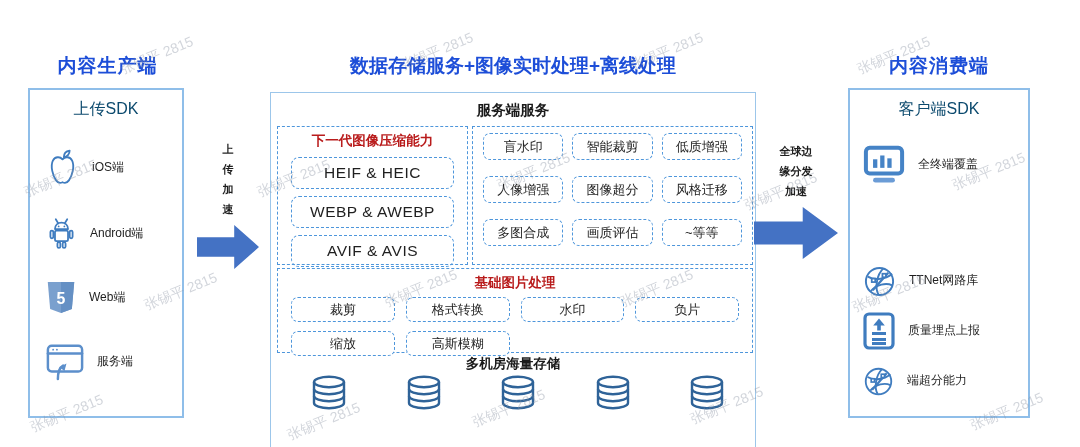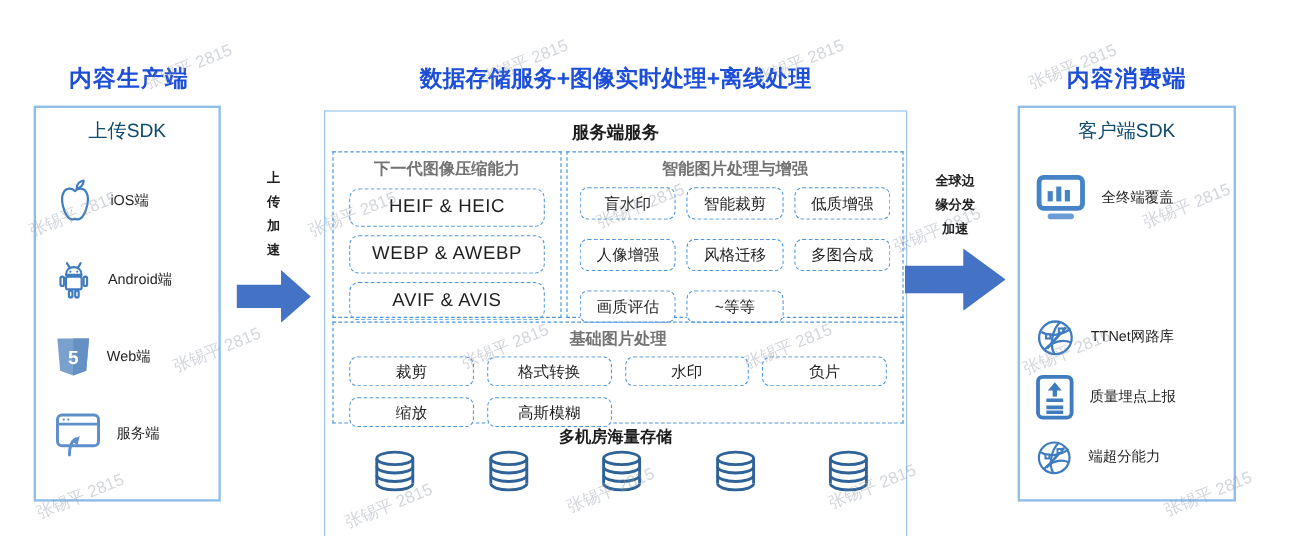--- a/index.html
+++ b/index.html
@@ -22,21 +22,21 @@
   
   .p-item{position:absolute;left:16px;right:4px;height:48px;display:flex;align-items:center;gap:13px;}
   .c-item{position:absolute;left:13px;right:2px;height:46px;display:flex;align-items:center;gap:13px;}
   .item-label{font-size:12px;color:#1f1f1f;line-height:1.3;}
   .icon{flex:0 0 auto;display:flex;align-items:center;justify-content:center;}
   
   .region{position:absolute;border:1.5px dashed #4E96DB;box-sizing:border-box;}
   .region-codec{left:6px;top:33px;width:191px;height:139px;}
   .region-smart{left:201px;top:33px;width:281px;height:139px;}
   .region-basic{left:6px;top:175px;width:476px;height:85px;}
-  .region-title{text-align:center;font-size:13.5px;font-weight:700;color:#737373;margin-top:5px;}
+  .region-title{text-align:center;font-size:13.5px;font-weight:700;color:#b91c1c;margin-top:5px;}
   .codec-box{margin:7px 13px 0;height:30px;border:1.6px dashed #4E96DB;border-radius:8px;
     display:flex;align-items:center;justify-content:center;font-size:15.5px;color:#1f1f1f;letter-spacing:.5px;}
   .smart-grid{display:grid;grid-template-columns:repeat(3,1fr);gap:16px 9px;padding:6px 10px 0;}
   .chip{height:25px;border:1.4px dashed #4E96DB;border-radius:7px;background:#fff;
     display:flex;align-items:center;justify-content:center;font-size:13px;color:#1f1f1f;}
   .basic-grid{display:grid;grid-template-columns:repeat(4,1fr);gap:9px 11px;padding:5px 13px 0;}
   .basic-grid .chip{height:23px;}
   .storage-title{position:absolute;left:0;right:0;top:262px;text-align:center;font-size:13.5px;font-weight:700;color:#1b1b1b;}
   .db-row{position:absolute;left:36px;right:26px;top:281px;display:flex;justify-content:space-between;align-items:flex-start;}
   
@@ -147,26 +147,26 @@
     <div class="mid-header">服务端服务</div>
 
     <div class="region region-codec">
       <div class="region-title">下一代图像压缩能力</div>
       <div class="codec-box">HEIF &amp; HEIC</div>
       <div class="codec-box">WEBP &amp; AWEBP</div>
       <div class="codec-box">AVIF &amp; AVIS</div>
     </div>
 
     <div class="region region-smart">
-      <div class="region-title">智能图片处理与增强</div>
       <div class="smart-grid">
         <div class="chip">盲水印</div>
         <div class="chip">智能裁剪</div>
         <div class="chip">低质增强</div>
         <div class="chip">人像增强</div>
+        <div class="chip">图像超分</div>
         <div class="chip">风格迁移</div>
         <div class="chip">多图合成</div>
         <div class="chip">画质评估</div>
         <div class="chip">~等等</div>
       </div>
     </div>
 
     <div class="region region-basic">
       <div class="region-title">基础图片处理</div>
       <div class="basic-grid">

